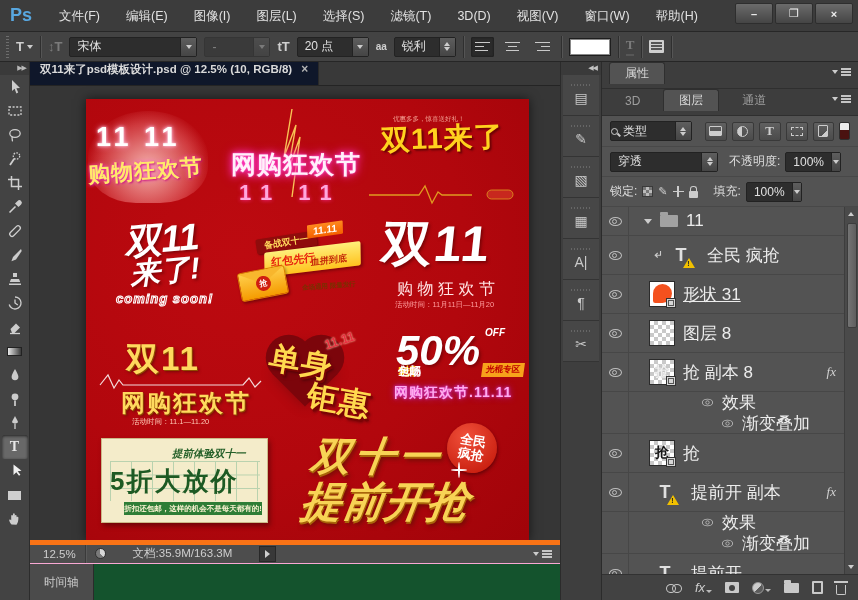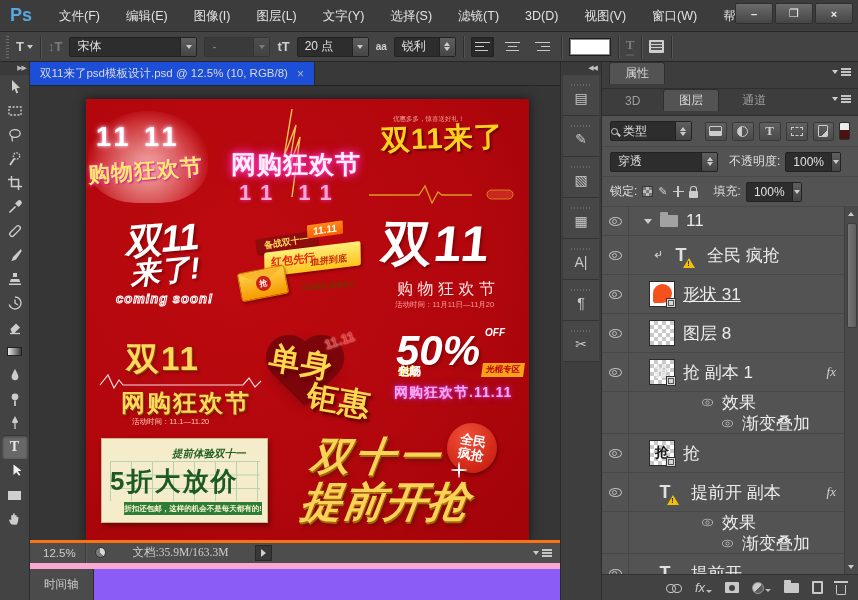--- a/index.html
+++ b/index.html
@@ -43,21 +43,21 @@
   .tool{width:26px;height:24px;display:flex;align-items:center;justify-content:center;flex:none;}
   .tool svg{width:16px;height:16px;stroke:#cfcfcf;fill:none;stroke-width:1.3;}
   .tool.active{background:#686868;border-radius:2px;box-shadow:inset 0 1px 3px #222;}
   .tool .tglyph{color:#e8e8e8;font-size:14px;font-weight:bold;font-family:"Liberation Serif",serif;}
   .gradbox{width:15px;height:9px;background:linear-gradient(90deg,#e8e8e8,#3a3a3a);border:1px solid #222;}
   .rectbox{width:13px;height:9px;background:#cfcfcf;}
 
   
   .editor{width:530px;display:flex;flex-direction:column;flex:none;}
   .tabbar{height:25px;background:#393939;border-bottom:1px solid #242424;display:flex;}
-  .doctab{background:#1d4ed8;color:#dadada;font-size:11.5px;display:flex;align-items:center;gap:9px;padding:0 10px;border-right:1px solid #292929;}
+  .doctab{background:#0f172a;color:#dadada;font-size:11.5px;display:flex;align-items:flex-start;gap:9px;padding:0 10px;border-right:1px solid #292929;font-weight:bold;}
   .doctab .close{color:#b5b5b5;font-size:12px;}
   .canvas-area{height:467px;position:relative;background:#363636;overflow:hidden;}
 
   
   .poster{position:absolute;left:56px;top:13px;width:443px;height:442px;background:radial-gradient(circle at 35% 35%,#bd0a10 0%,#b2070d 55%,#a00309 100%);box-shadow:0 0 10px rgba(0,0,0,.6);overflow:hidden;}
   .poster *{position:absolute;white-space:nowrap;}
   .glow{left:2px;top:12px;width:120px;height:92px;background:radial-gradient(ellipse at 50% 62%,rgba(255,205,200,.85) 0%,rgba(255,150,150,.35) 55%,rgba(255,120,120,0) 75%);border-radius:50% 50% 40% 40%;}
   .dotnum{color:#fff;font-weight:900;letter-spacing:4px;text-shadow:0 0 3px #ffd7e8,0 0 6px #ff9dc8;}
   .p1-title{left:2px;top:57px;font-size:22px;font-weight:900;color:#ffe96a;text-shadow:0 0 4px #ff56c8,1px 1px 2px #b00060;transform:rotate(-4deg);letter-spacing:1px;}
   .p2-title{left:145px;top:49px;font-size:25px;font-weight:900;color:#fff0fa;letter-spacing:1px;text-shadow:0 0 2px #ff6fd8,0 0 7px #ff2fc0,0 0 12px #ff2fc0;}
@@ -103,30 +103,30 @@
   .p11-l1{left:225px;top:330px;font-size:40px;font-weight:900;font-style:italic;color:#f8d355;transform:skewX(-8deg);text-shadow:1px 2px 0 #a8650a,3px 4px 4px rgba(70,20,0,.55);letter-spacing:4px;}
   .p11-l2{left:215px;top:375px;font-size:42px;font-weight:900;font-style:italic;color:#f8d355;transform:skewX(-8deg);text-shadow:1px 2px 0 #a8650a,3px 4px 4px rgba(70,20,0,.55);}
   .badge{left:361px;top:324px;width:50px;height:50px;border-radius:50%;background:radial-gradient(circle at 35% 30%,#f0503a,#c01305);display:flex;flex-direction:column;align-items:center;justify-content:center;color:#fff;font-weight:900;font-size:13px;line-height:1.05;transform:rotate(10deg);box-shadow:1px 2px 4px rgba(0,0,0,.4);}
   .badge span{position:static;}
   .spark{left:365px;top:363px;width:16px;height:16px;}
   .spark::before,.spark::after{content:"";position:absolute;left:7px;top:0;width:2px;height:16px;background:#fff;border-radius:50%;}
   .spark::after{transform:rotate(90deg);}
   .psvg{overflow:visible;}
 
   
-  .statusbar{height:24px;background:#4d4d4d;border-top:3px solid #f97316;display:flex;align-items:center;font-size:11.5px;color:#cecece;padding-left:13px;gap:9px;}
+  .statusbar{height:24px;background:#4d4d4d;border-top:5px solid #f97316;display:flex;align-items:center;font-size:11.5px;color:#cecece;padding-left:13px;gap:9px;}
   .sb-sep{width:1px;height:100%;background:#3a3a3a;box-shadow:1px 0 0 #5a5a5a;}
   .sb-pie{width:11px;height:11px;border-radius:50%;background:conic-gradient(#d8d8d8 0 40%,#7a7a7a 40% 100%);border:1px solid #333;}
-  .sb-doc{padding:0 18px;font-family:Liberation Serif, serif;}
+  .sb-doc{padding:0 18px;}
   .sb-play{width:17px;height:16px;background:#383838;border:1px solid #282828;display:flex;align-items:center;justify-content:center;}
   .sb-play .tri-r{width:0;height:0;border-top:4px solid transparent;border-bottom:4px solid transparent;border-left:5px solid #d0d0d0;}
   .pmenu{display:flex;align-items:center;gap:3px;}
   .bars{width:10px;height:1.5px;background:#c5c5c5;box-shadow:0 3px 0 #c5c5c5,0 -3px 0 #c5c5c5;}
   .sb-menu{margin-left:auto;margin-right:8px;}
-  .timelinebar{height:38px;background:#8b5cf6;display:flex;border-top:6px solid #f9a8d4;}
+  .timelinebar{height:38px;background:#14532d;display:flex;border-top:1px solid #f9a8d4;}
   .tl-tab{background:#4b4b4b;padding:0 14px;display:flex;align-items:center;font-size:11.5px;color:#cccccc;border-right:1px solid #2b2b2b;}
 
   
   .dock{width:42px;background:#3e3e3e;border-left:1px solid #2b2b2b;border-right:1px solid #2b2b2b;display:flex;flex-direction:column;flex:none;}
   .dock-head{height:13px;background:#3a3a3a;color:#c2c2c2;font-size:7px;text-align:right;padding:2px 4px 0 0;letter-spacing:-1px;}
   .dock-btn{height:41px;display:flex;flex-direction:column;align-items:center;justify-content:center;gap:4px;border-bottom:1px solid #343434;color:#c9c9c9;background:#474747;margin:0 2px;}
   .dock-btn .dots{width:20px;height:2px;background:repeating-linear-gradient(90deg,#666 0 1px,transparent 1px 3px);}
   .dock-btn .dglyph{font-size:14px;color:#c9c9c9;}
   .dock-rest{flex:1;background:#3e3e3e;}
 
@@ -209,21 +209,20 @@
 <body>
 
 <div class="app">
 
   <div class="menubar">
     <span class="ps-logo">Ps</span>
     <span class="menu-item">文件(F)</span>
     <span class="menu-item">编辑(E)</span>
     <span class="menu-item">图像(I)</span>
     <span class="menu-item">图层(L)</span>
-    <span class="menu-item">文字(Y)</span>
     <span class="menu-item">选择(S)</span>
     <span class="menu-item">滤镜(T)</span>
     <span class="menu-item">3D(D)</span>
     <span class="menu-item">视图(V)</span>
     <span class="menu-item">窗口(W)</span>
     <span class="menu-item">帮助(H)</span>
   </div>
   <div class="win-controls">
     <div class="win-btn">–</div>
     <div class="win-btn">❐</div>
@@ -651,21 +650,21 @@
 
         <div class="lrow">
           <div class="eyecell">
               <span class="eye"></span>
             </div>
           <div class="lcontent" style="padding-left:20px">
             <span class="thumb checker">
                 <span class="thumbglyph faint">抢</span>
                 <span class="vbadge"></span>
               </span>
-            <span class="lname">抢 副本 1</span>
+            <span class="lname">抢 副本 8</span>
           </div>
           <span class="fxlbl">fx</span>
         </div>
         <div class="lrow eff">
           <div class="eyecell" style="border-right:1px solid #474747"></div>
           <div class="lcontent">
               <span class="effind1"></span>
               <span class="eye smalleye"></span>
               <span class="lname">效果</span>
             </div>

